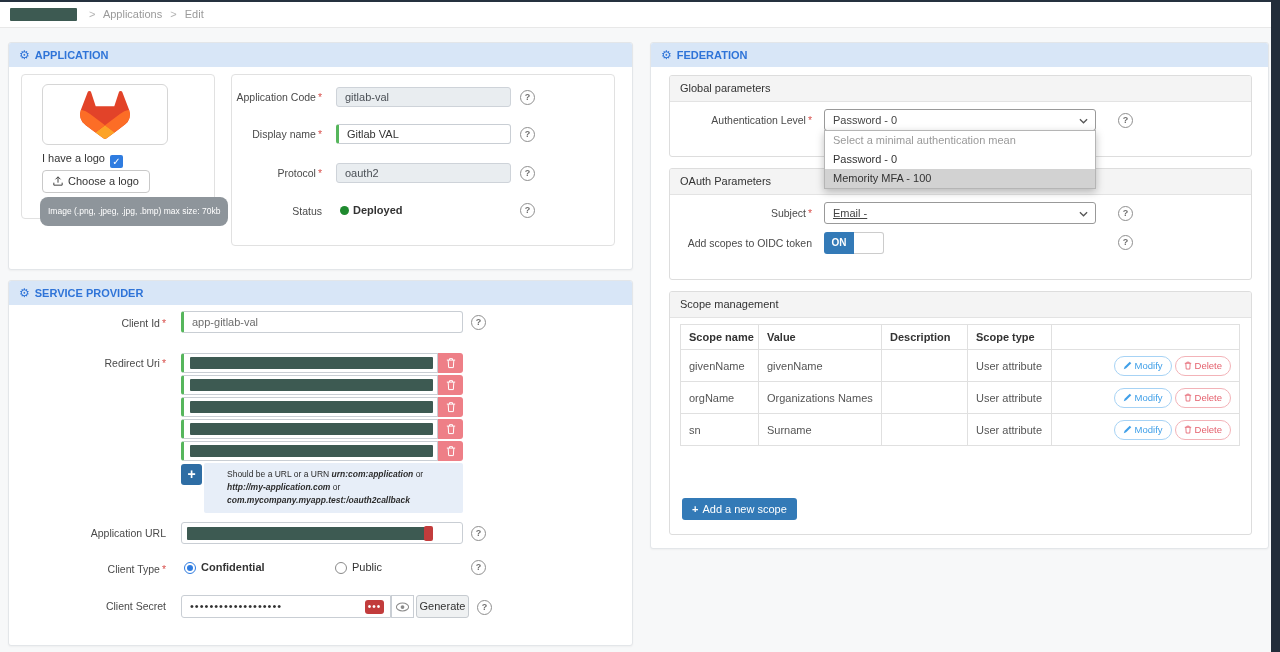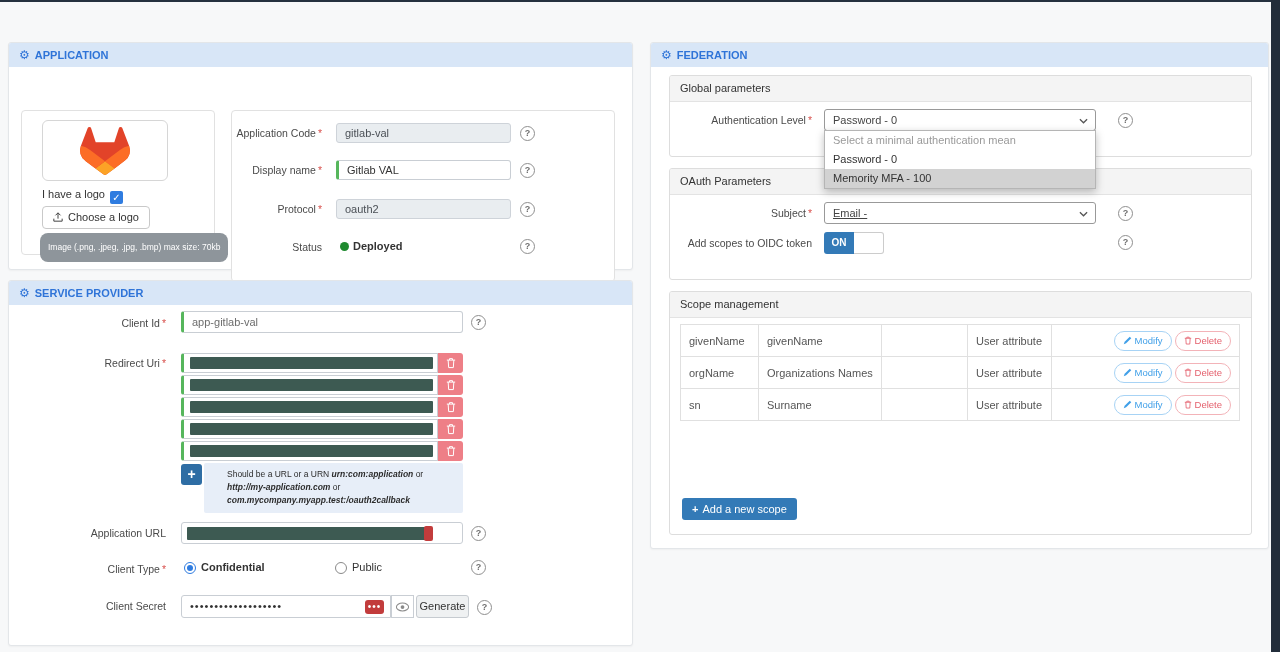--- a/index.html
+++ b/index.html
@@ -12,21 +12,21 @@
   .breadcrumb{position:absolute;left:84px;top:6px;font-size:11px;color:#9a9a9a;}
   .breadcrumb .sep{color:#b3b3b3;margin:0 5px;}
   .scrollbar{position:absolute;top:0;right:0;width:9px;height:652px;background:#222d3a;}
   
   .panel{position:absolute;background:#fff;border:1px solid #e3e6e9;border-radius:3px;box-shadow:0 1px 2px rgba(0,0,0,.04);}
   .panel-header{height:24px;background:#d8e6f7;color:#2f74d8;font-weight:bold;font-size:11px;line-height:24px;padding-left:10px;border-radius:2px 2px 0 0;}
   .panel-header .gear{margin-right:5px;font-size:12px;}
   #panel-application{left:8px;top:42px;width:623px;height:226px;}
   #panel-sp{left:8px;top:280px;width:623px;height:364px;}
   #panel-federation{left:650px;top:42px;width:617px;height:505px;}
-  .card{position:absolute;border:1px solid #e1e1e1;border-radius:4px;background:#fff;margin-top:36px;}
+  .card{position:absolute;border:1px solid #e1e1e1;border-radius:4px;background:#fff;}
   
   .lbl{position:absolute;font-size:10.5px;color:#4a4a4a;text-align:right;white-space:nowrap;}
   .req{color:#d9534f;margin-left:2px;}
   .ipt{position:absolute;background:#fff;border:1px solid #c9ced4;border-radius:3px;font-size:11px;color:#555;
        box-sizing:border-box;padding-left:8px;overflow:hidden;white-space:nowrap;}
   .ipt.valid{border-left:3px solid #56b65c;}
   .ipt.disabled{background:#e9edf0;border-color:#ced3d9;color:#4b5056;}
   .help{position:absolute;width:13px;height:13px;border:1px solid #8f8f8f;border-radius:50%;color:#6f6f6f;
         font-size:9px;font-weight:bold;text-align:center;line-height:13px;background:#fff;}
   .redact{background:#3d5a52;border-radius:1px;}
@@ -100,20 +100,29 @@
   .add-scope-btn{position:absolute;left:12px;top:206px;height:22px;padding:0 10px;background:#337ab7;border-radius:3px;
                  color:#fff;line-height:22px;}
   .add-scope-btn .plus{font-weight:bold;margin-right:4px;}
 </style>
 </head>
 <body>
 
 <div id="screen">
   <div class="topline"></div>
 
+  <div class="topbar">
+    <div class="brand-redacted"></div>
+    <div class="breadcrumb">
+      <span class="sep">&gt;</span>
+      <span>Applications</span>
+      <span class="sep">&gt;</span>
+      <span>Edit</span>
+    </div>
+  </div>
   <div class="scrollbar"></div>
 
   <div class="panel" id="panel-application">
     <div class="panel-header">
       <span class="gear">⚙</span><span>APPLICATION</span>
     </div>
 
     <div class="card" style="left:12px;top:31px;width:192px;height:143px;">
       <div class="logo-box">
         <svg width="72" height="52" viewBox="85 90 210 200">
@@ -297,20 +306,27 @@
       <div class="ghdr">Scope management</div>
       <table class="scopes">
         <colgroup>
             <col style="width:78px">
             <col style="width:123px">
             <col style="width:86px">
             <col style="width:84px">
             <col>
           </colgroup>
         <tbody>
+            <tr>
+          <th>Scope name</th>
+          <th>Value</th>
+          <th>Description</th>
+          <th>Scope type</th>
+          <th></th>
+        </tr>
         <tr>
           <td>givenName</td>
           <td>givenName</td>
           <td></td>
           <td>User attribute</td>
           <td class="actions-cell"><span class="pill modify">
                   <svg width="9" height="9" viewBox="0 0 12 12">
                     <path d="M1 11l1.2-3.2L9 1l2 2-6.8 6.8L1 11z" fill="currentColor"></path>
                   </svg>
                   <span>Modify</span>

